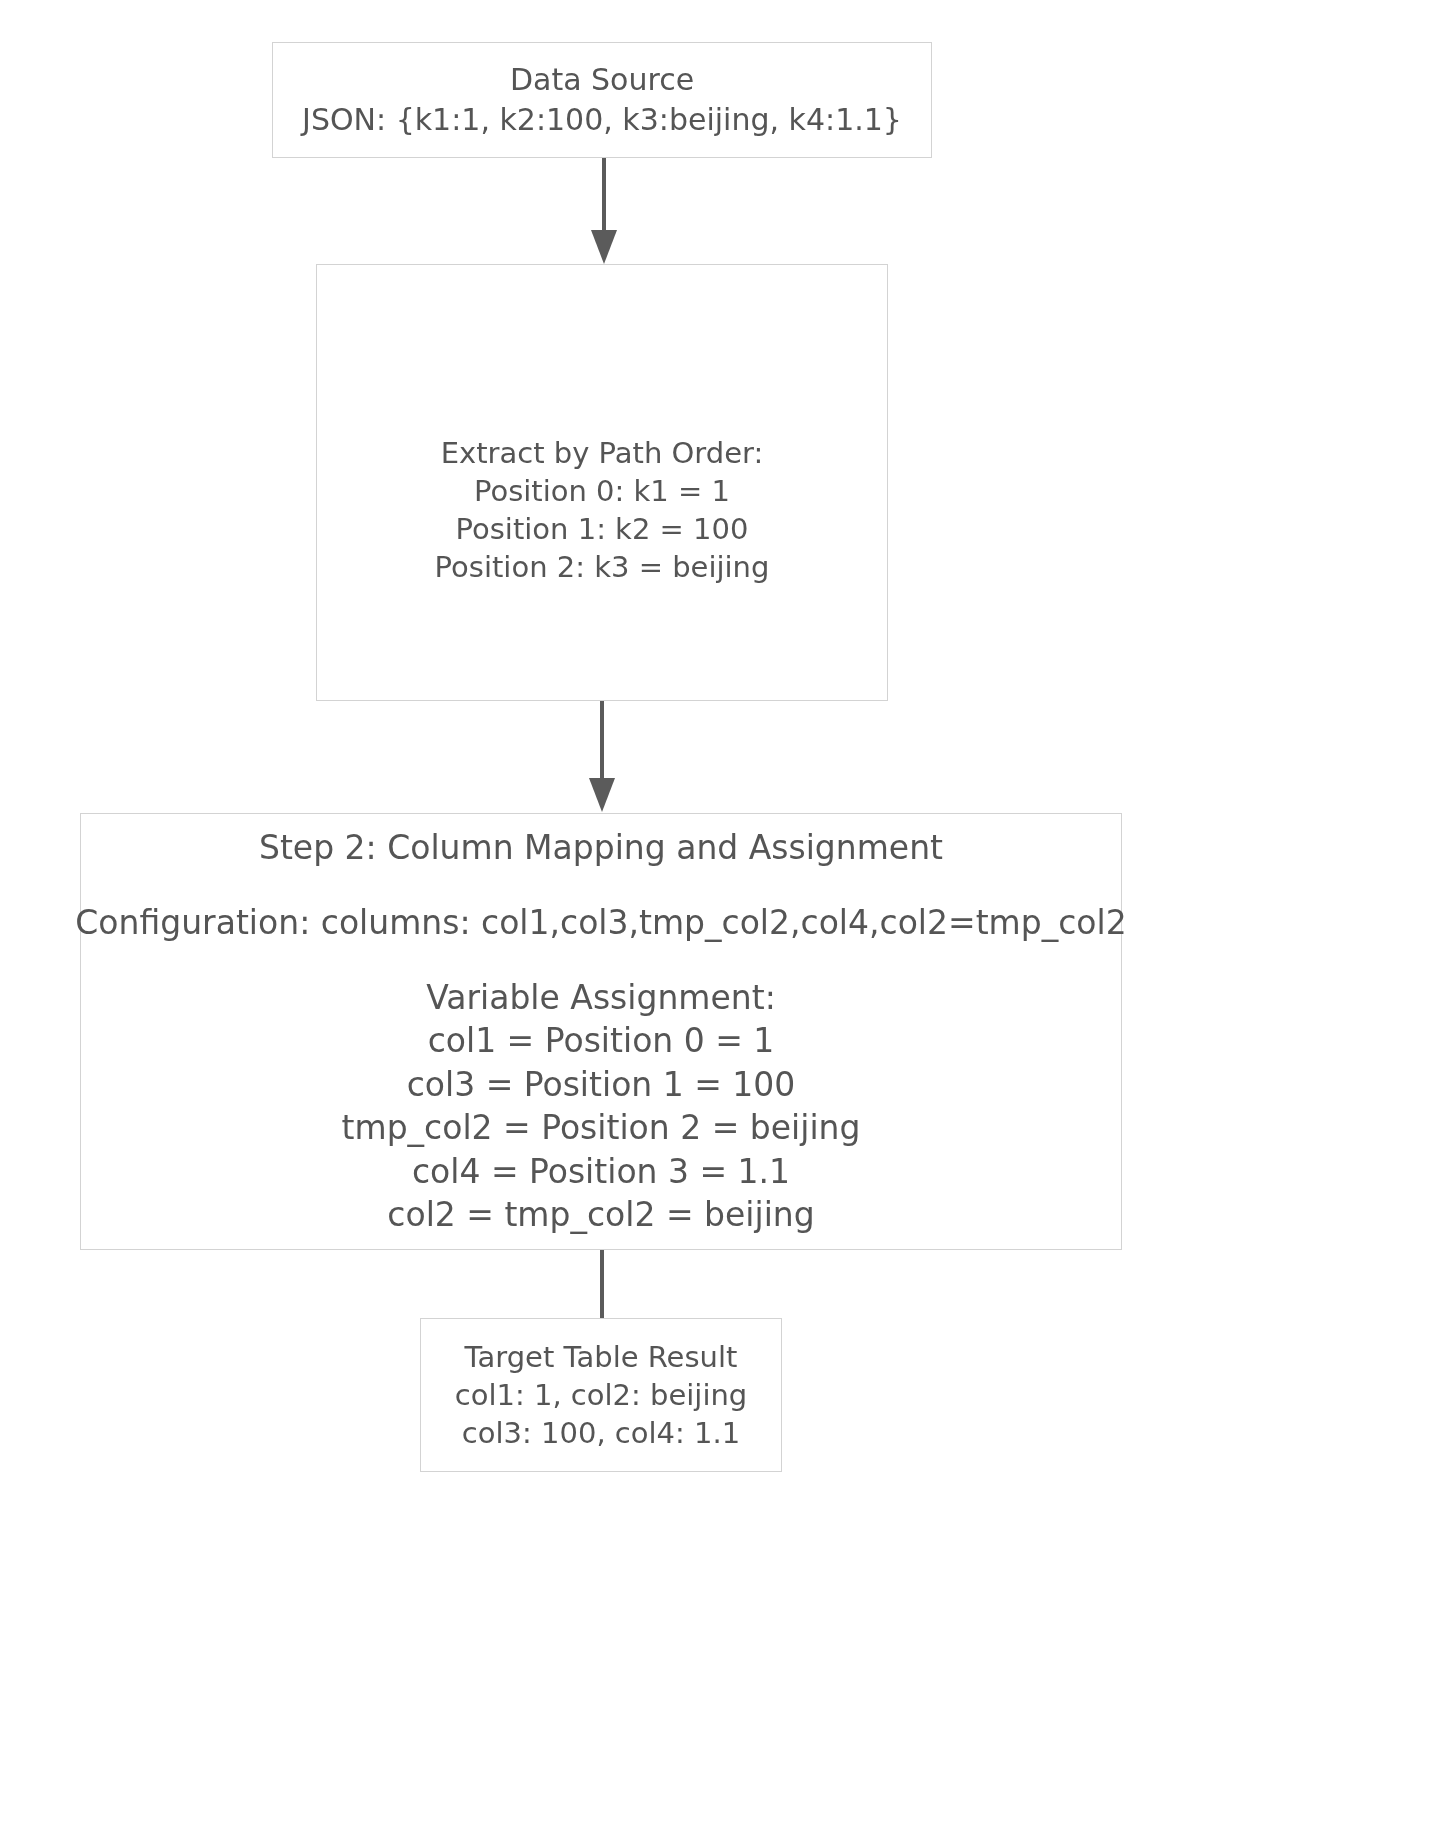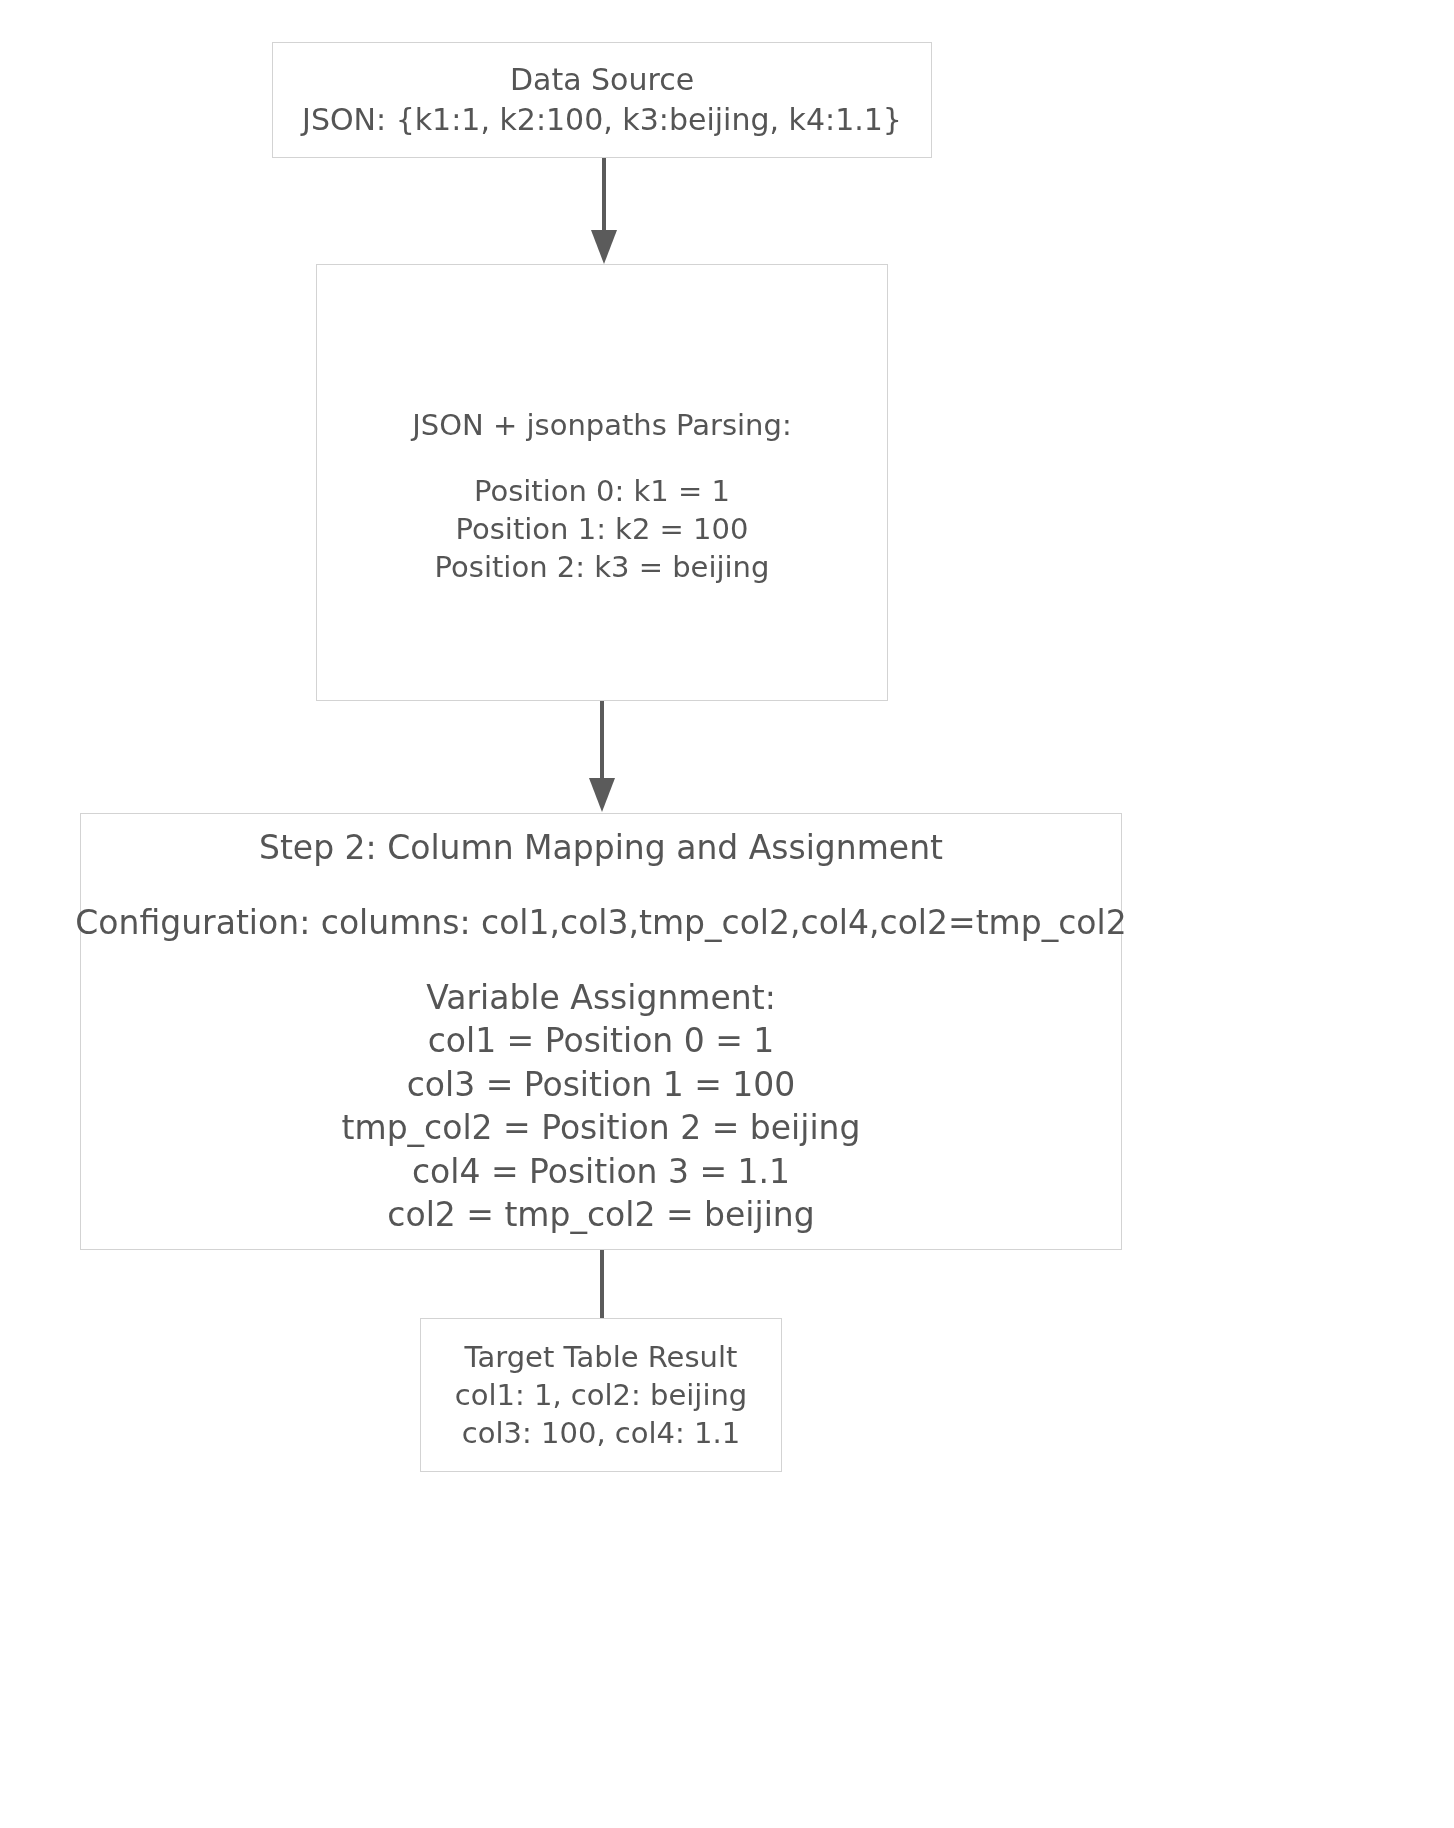--- a/index.html
+++ b/index.html
@@ -101,22 +101,22 @@
 
   <div class="edge" id="edge-1" style="left:586px; top:158px; width:36px; height:108px;">
     <svg width="36" height="108" viewBox="0 0 36 108" aria-hidden="true">
       <line x1="18" y1="0" x2="18" y2="84" stroke="#5b5b5b" stroke-width="4"></line>
       <polygon points="18,106 5,72 31,72" fill="#5b5b5b"></polygon>
     </svg>
   </div>
 
   <div class="node" id="node-step1">
     <span class="spacer"></span>
-    <span class="line">JSON + jsonpaths Parsing:</span>
     <span class="spacer"></span>
+    <span class="line">Extract by Path Order:</span>
     <span class="line">Position 0: k1 = 1</span>
     <span class="line">Position 1: k2 = 100</span>
     <span class="line">Position 2: k3 = beijing</span>
   </div>
 
   <div class="edge" id="edge-2" style="left:584px; top:701px; width:36px; height:113px;">
     <svg width="36" height="113" viewBox="0 0 36 113" aria-hidden="true">
       <line x1="18" y1="0" x2="18" y2="89" stroke="#5b5b5b" stroke-width="4"></line>
       <polygon points="18,111 5,77 31,77" fill="#5b5b5b"></polygon>
     </svg>

